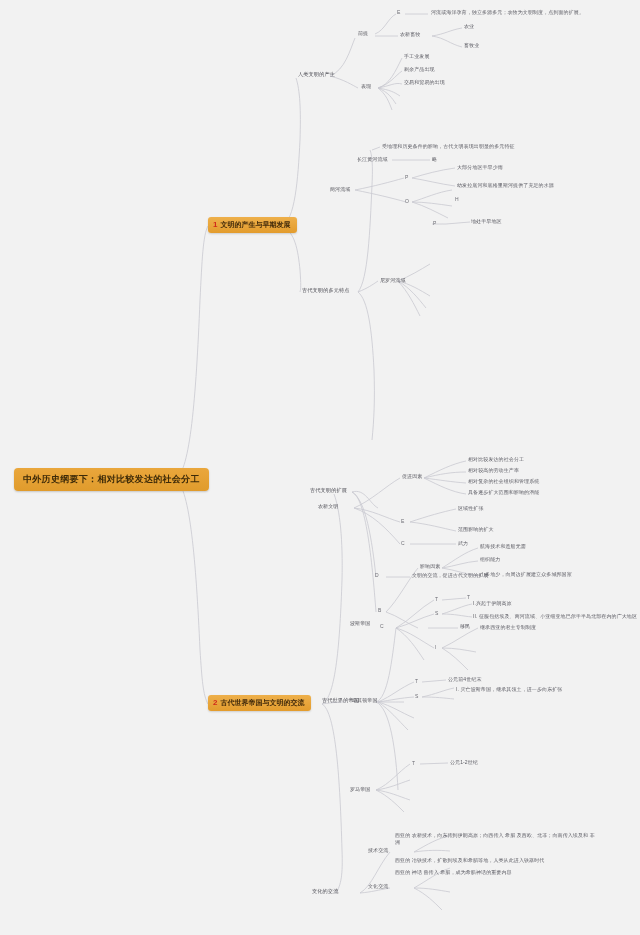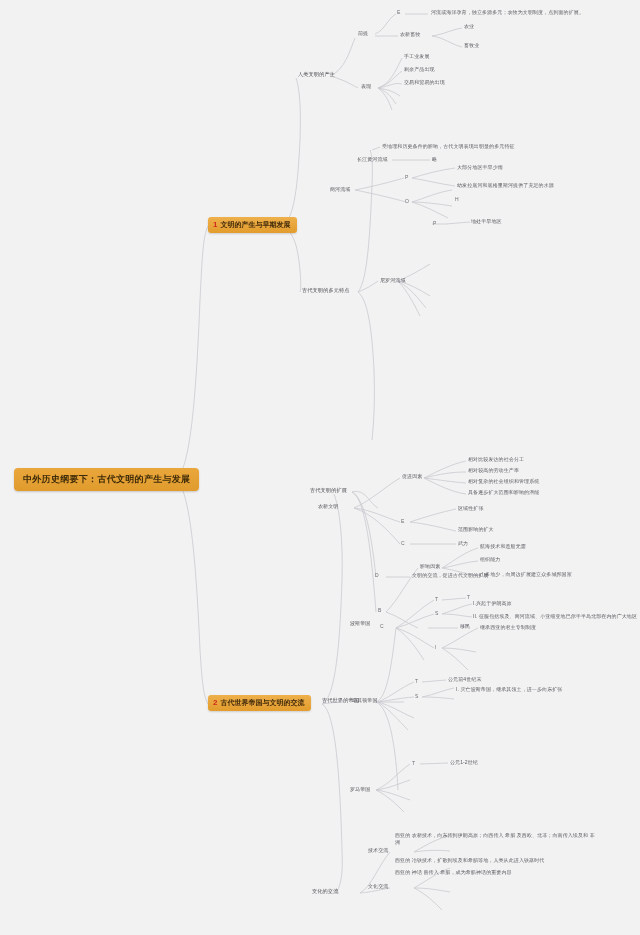--- a/index.html
+++ b/index.html
@@ -170,21 +170,21 @@
       <path d="M360 893 C 372 886, 378 866, 390 852"></path>
       <path d="M360 893 C 372 892, 378 890, 390 888"></path>
       <path d="M414 852 C 428 844, 438 838, 450 836"></path>
       <path d="M414 852 C 428 850, 438 850, 450 851"></path>
       <path d="M414 888 C 428 880, 438 872, 450 868"></path>
       <path d="M414 888 C 428 888, 438 890, 450 892"></path>
       <path d="M414 888 C 426 894, 434 902, 442 910"></path>
     </g>
   </svg>
 
-  <div class="node root" style="left:14px;top:468px;">中外历史纲要下：古代文明的产生与发展</div>
+  <div class="node root" style="left:14px;top:468px;">中外历史纲要下：相对比较发达的社会分工</div>
 
   <div class="node branch" style="left:208px;top:217px;">
     <span class="num">1</span>
     <span>文明的产生与早期发展</span>
   </div>
 
   <div class="node branch" style="left:208px;top:695px;">
     <span class="num">2</span>
     <span>古代世界帝国与文明的交流</span>
   </div>

